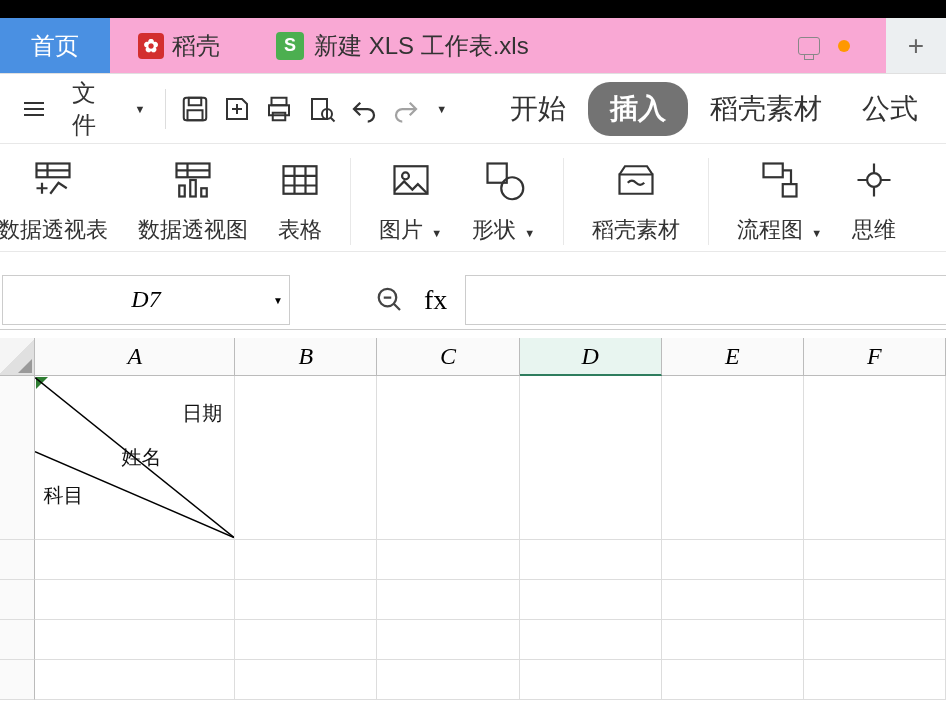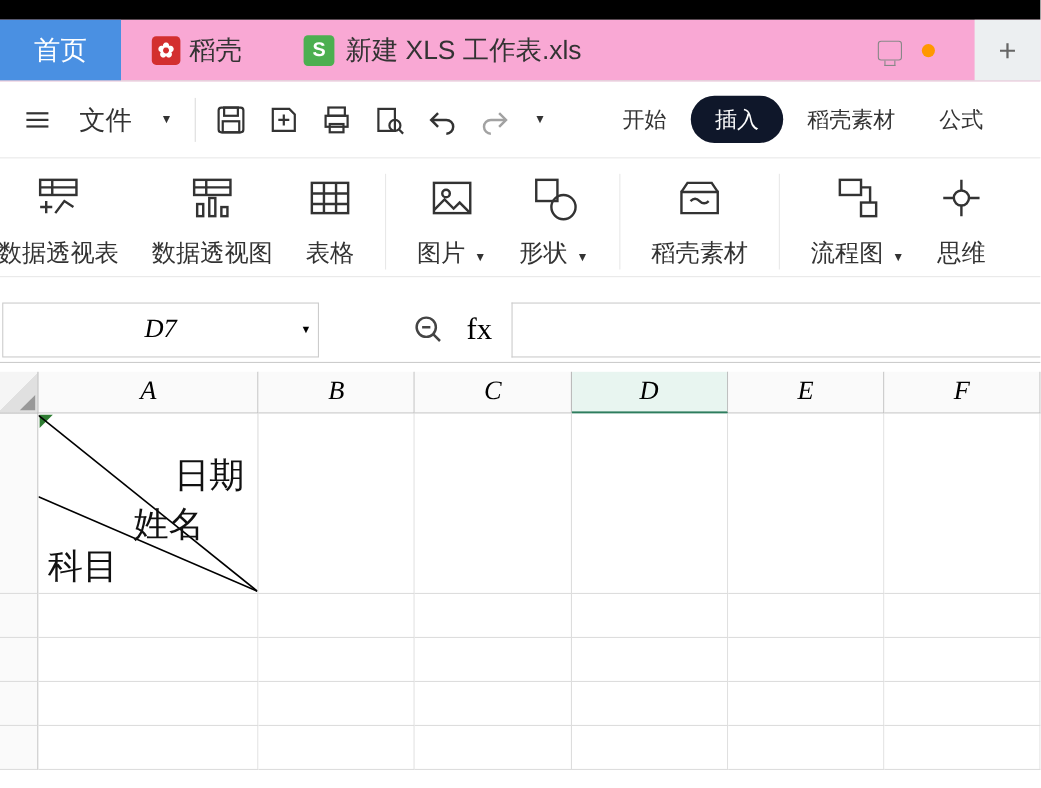--- a/index.html
+++ b/index.html
@@ -143,31 +143,32 @@
       width: 44px;
       cursor: pointer;
       color: #333;
     }
     .icon-btn svg { width: 30px; height: 30px; }
     .dropdown-arrow {
       font-size: 11px;
       margin-left: 2px;
     }
     .main-menu-item {
-      font-size: 20px;
+      font-size: 28px;
       padding: 8px 18px;
       color: #333;
       cursor: pointer;
       white-space: nowrap;
     }
     .main-menu-item.active {
-      background: #0f172a;
+      background: #737373;
       color: #fff;
       border-radius: 22px;
       padding: 8px 22px;
+      font-weight: bold;
     }
 
     .ribbon {
       display: flex;
       align-items: stretch;
       height: 108px;
       padding: 14px 4px 6px 4px;
       gap: 26px;
       border-bottom: 1px solid #e8e8e8;
       overflow: hidden;
@@ -319,23 +320,22 @@
       position: relative;
     }
     .cell-a1 svg {
       position: absolute;
       left: 0; top: 0;
       width: 100%; height: 100%;
       pointer-events: none;
     }
     .cell-a1 .lbl {
       position: absolute;
-      font-size: 32px;
+      font-size: 20px;
       color: #111;
-      margin-top: 11px;
     }
     .lbl-date { right: 12px; top: 24px; }
     .lbl-name { left: 86px; top: 68px; }
     .lbl-subj { left: 8px; top: 106px; }
     .green-tri {
       position: absolute;
       left: 1px; top: 1px;
       width: 0; height: 0;
       border-top: 12px solid #2e7d32;
       border-right: 12px solid transparent;

